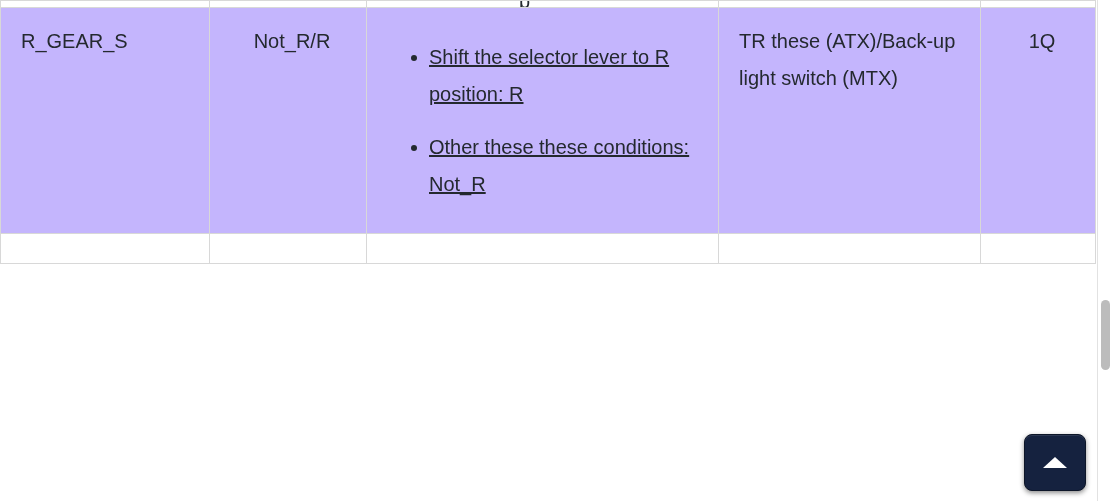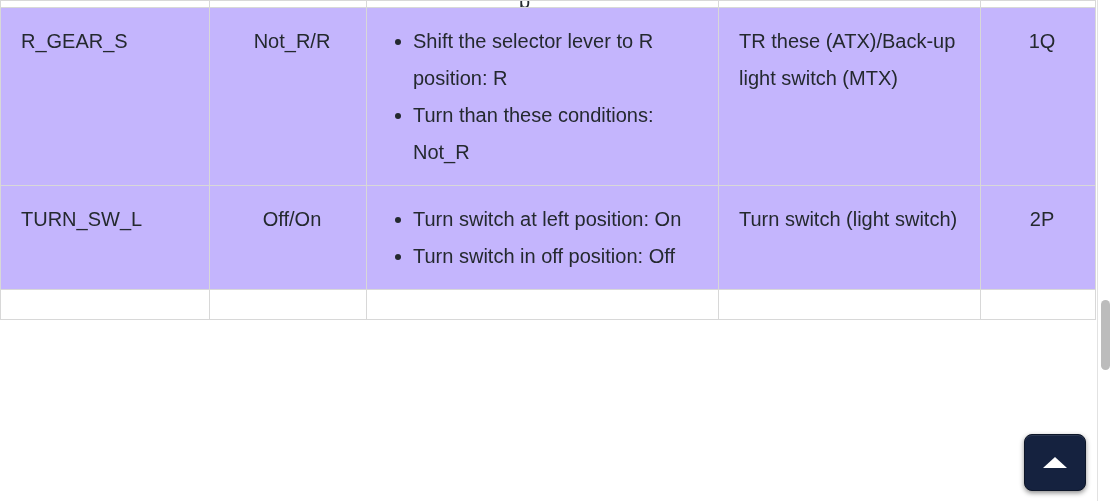--- a/index.html
+++ b/index.html
@@ -70,21 +70,22 @@
 
   
   ul.conds {
     margin: 0;
     padding: 0 0 0 26px;
     list-style: none;
   }
   ul.conds li {
     position: relative;
     padding: 0 0 0 0;
-    margin: 0;
+    margin: 16px;
+    text-decoration: underline;
   }
   ul.conds li::before {
     content: "";
     position: absolute;
     left: -18px;
     top: 16px;
     width: 6px;
     height: 6px;
     border-radius: 50%;
     background: #24292f;
@@ -158,40 +159,28 @@
         <td></td>
         <td></td>
       </tr>
 
       <tr class="shaded">
         <td class="c-signal">R_GEAR_S</td>
         <td class="c-state">Not_R/R</td>
         <td class="c-cond">
           <ul class="conds">
             <li>Shift the selector lever to R position: R</li>
-            <li>Turn than these conditions: Not_R</li>
+            <li>Other these these conditions: Not_R</li>
           </ul>
         </td>
         <td class="c-part">TR these (ATX)/Back-up light switch (MTX)</td>
         <td class="c-term">1Q</td>
       </tr>
 
 
-      <tr class="shaded">
-        <td class="c-signal">TURN_SW_L</td>
-        <td class="c-state">Off/On</td>
-        <td class="c-cond">
-          <ul class="conds">
-            <li>Turn switch at left position: On</li>
-            <li>Turn switch in off position: Off</li>
-          </ul>
-        </td>
-        <td class="c-part">Turn switch (light switch)</td>
-        <td class="c-term">2P</td>
-      </tr>
 
       <tr>
         <td></td>
         <td></td>
         <td></td>
         <td></td>
         <td></td>
       </tr>
 
     </tbody>

